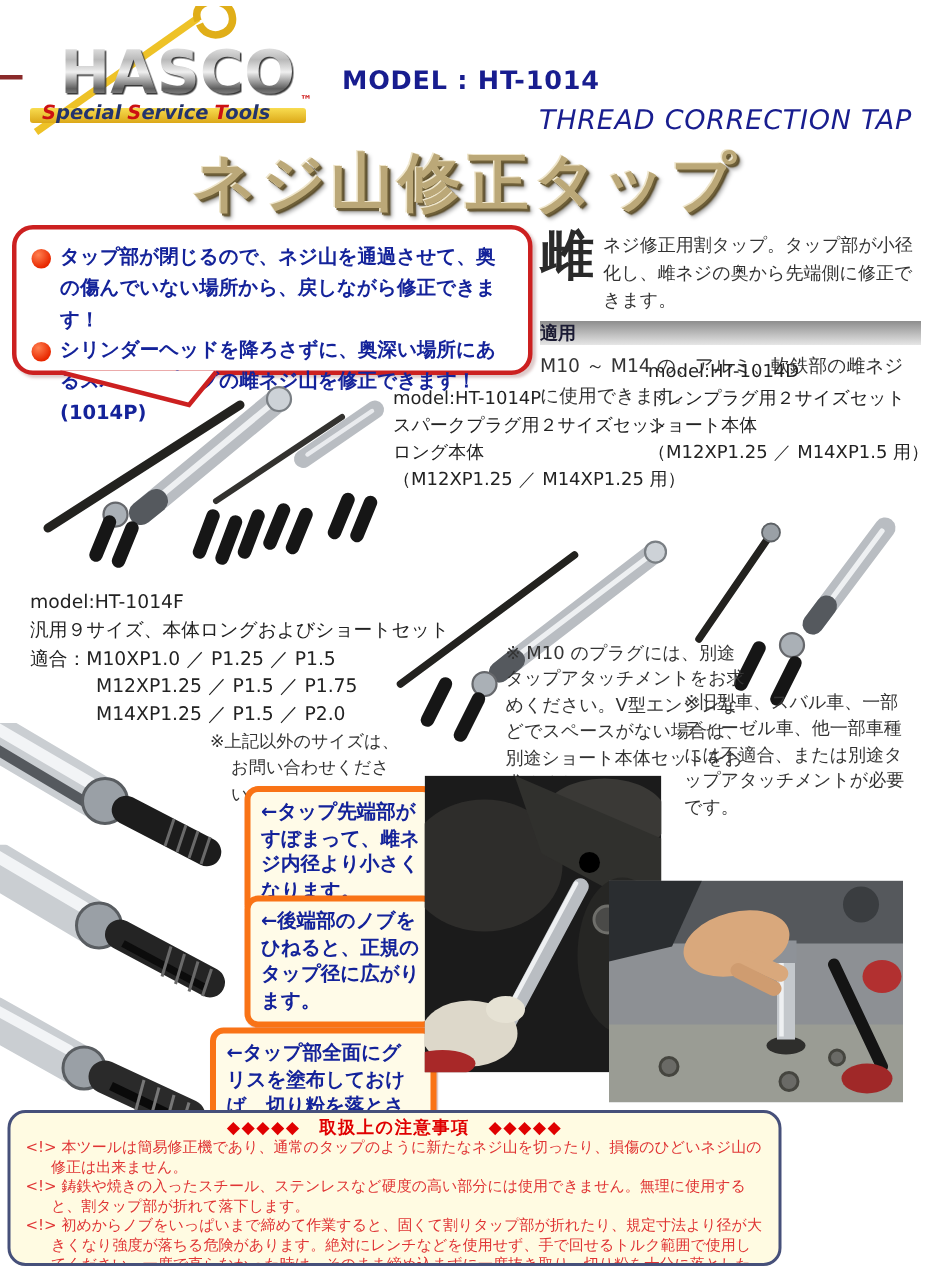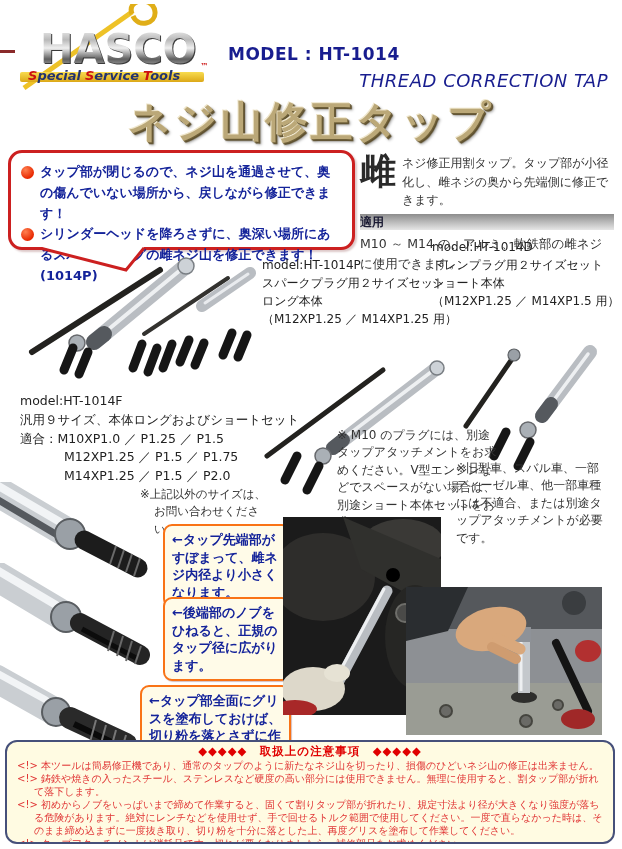--- a/index.html
+++ b/index.html
@@ -63,31 +63,31 @@
   .prod-f .indent{padding-left:44px;}
 
   .size-note{left:140px;top:486px;width:130px;font-size:11.5px;color:#333;line-height:1.5;}
   .size-note .l2{padding-left:14px;}
 
   .m10-note{left:337px;top:427px;width:160px;font-size:12px;color:#333;line-height:1.45;}
   .oldcar-note{left:456px;top:460px;width:154px;font-size:12px;color:#333;line-height:1.45;}
 
   
   .tipbox{
-    background:#fffbe8;border:2px solid #f97316;border-radius:9px;box-sizing:border-box;
+    background:#fffbe8;border:4px solid #f97316;border-radius:9px;box-sizing:border-box;
     padding:5px 7px;font-size:13px;font-weight:bold;color:#14239a;line-height:1.35;
     box-shadow:1px 1px 1px rgba(120,40,40,.3);
   }
   .tip1{left:163px;top:524px;width:128px;}
   .tip2{left:163px;top:597px;width:128px;}
   .tip3{left:140px;top:667px;width:151px;margin-top:18px;}
 
   
   .caution-box{
-    left:5px;top:740px;width:610px;height:104px;background:#fffbe2;
+    left:5px;top:740px;width:516px;height:104px;background:#fffbe2;
     border:2px solid #46507a;border-radius:12px;box-sizing:border-box;overflow:hidden;
     padding:2px 10px;
   }
   .caution-header{text-align:center;font-size:11.5px;font-weight:bold;color:#e00000;letter-spacing:1px;}
   .caution-item{font-size:10px;color:#e03434;line-height:13px;padding-left:17px;text-indent:-17px;}
 
   .photo{overflow:hidden;}
 </style>
 </head>
 <body>

